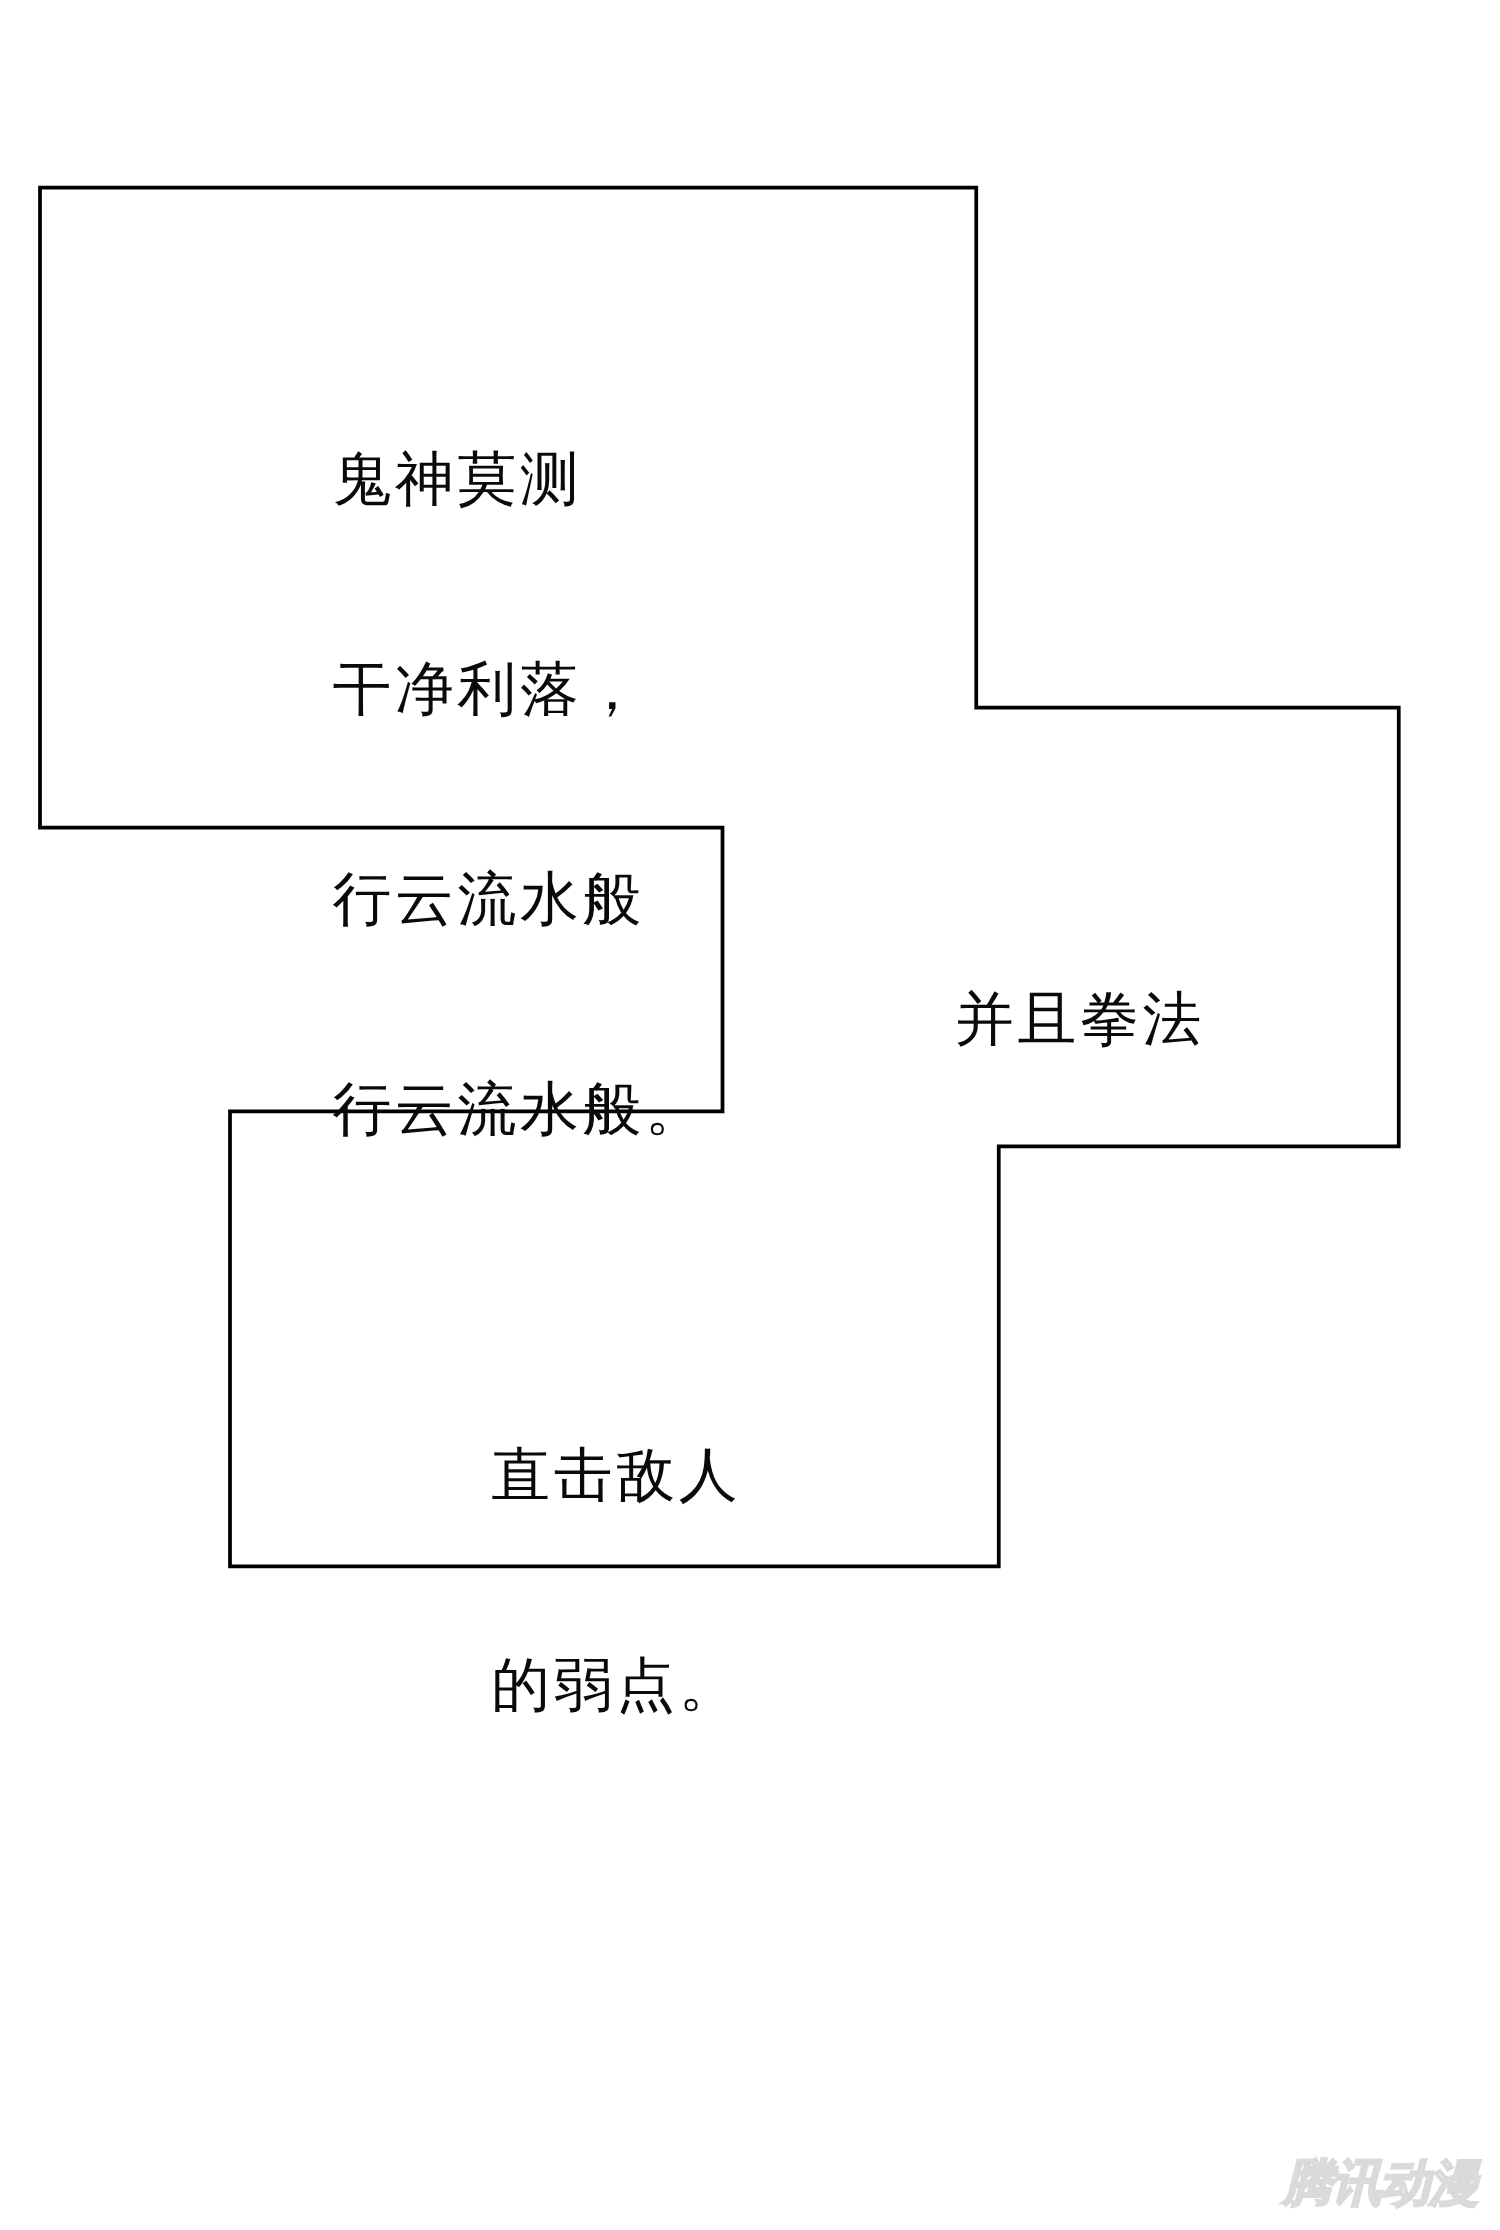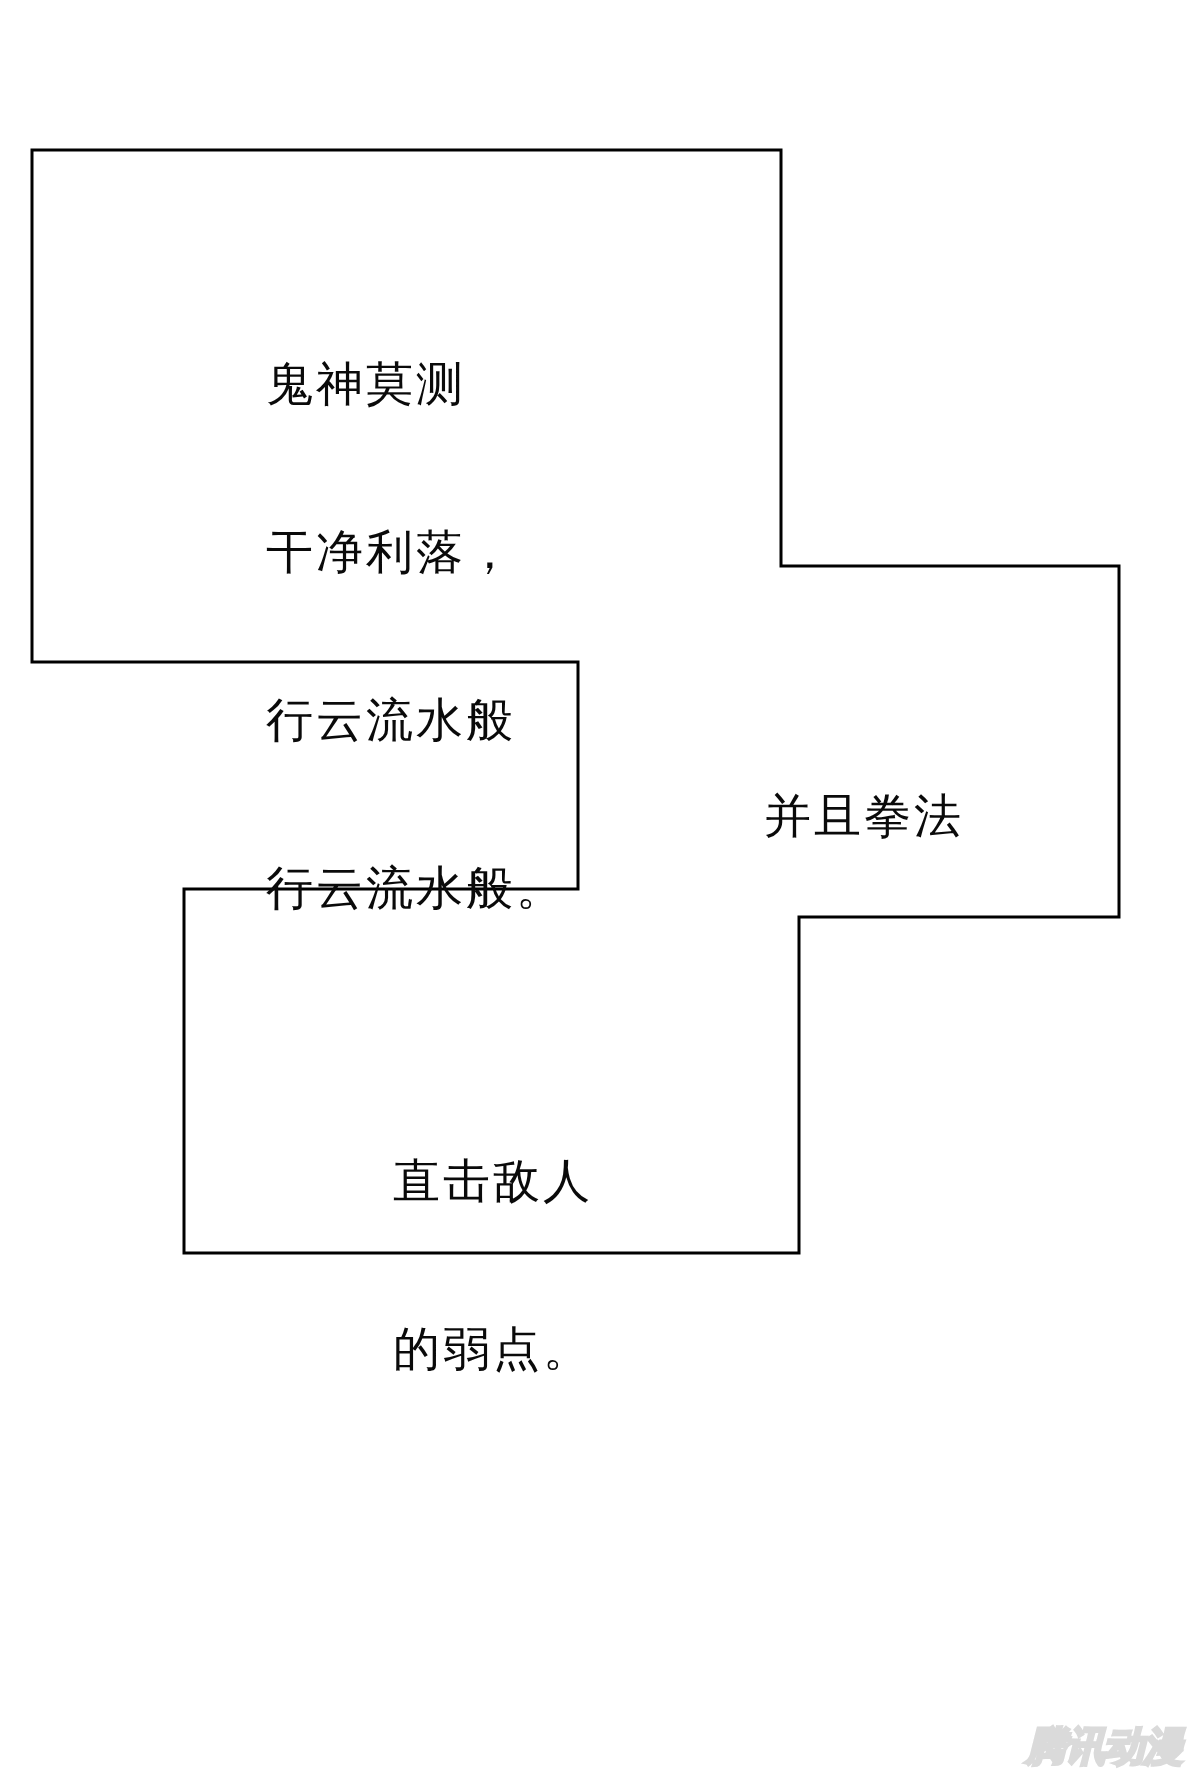--- a/index.html
+++ b/index.html
@@ -35,21 +35,21 @@
   }
   #caption-1 { left: 266px; top: 244px; }
   #caption-2 { left: 748px; top: 676px; margin-left: 16px; }
   #caption-3 { left: 393px; top: 1041px; }
 
   .watermark {
     position: absolute;
     right: 18px;
     bottom: 10px;
     font-family: "DejaVu Sans", "Liberation Sans", sans-serif;
-    font-weight: bold;
+    font-weight: normal;
     font-style: italic;
     font-size: 40px;
     letter-spacing: -1px;
     color: #ffffff;
     -webkit-text-stroke: 3px #d6d6d6;
     text-shadow: 0 0 2px #e4e4e4;
     opacity: 0.9;
   }
 </style>
 </head>

